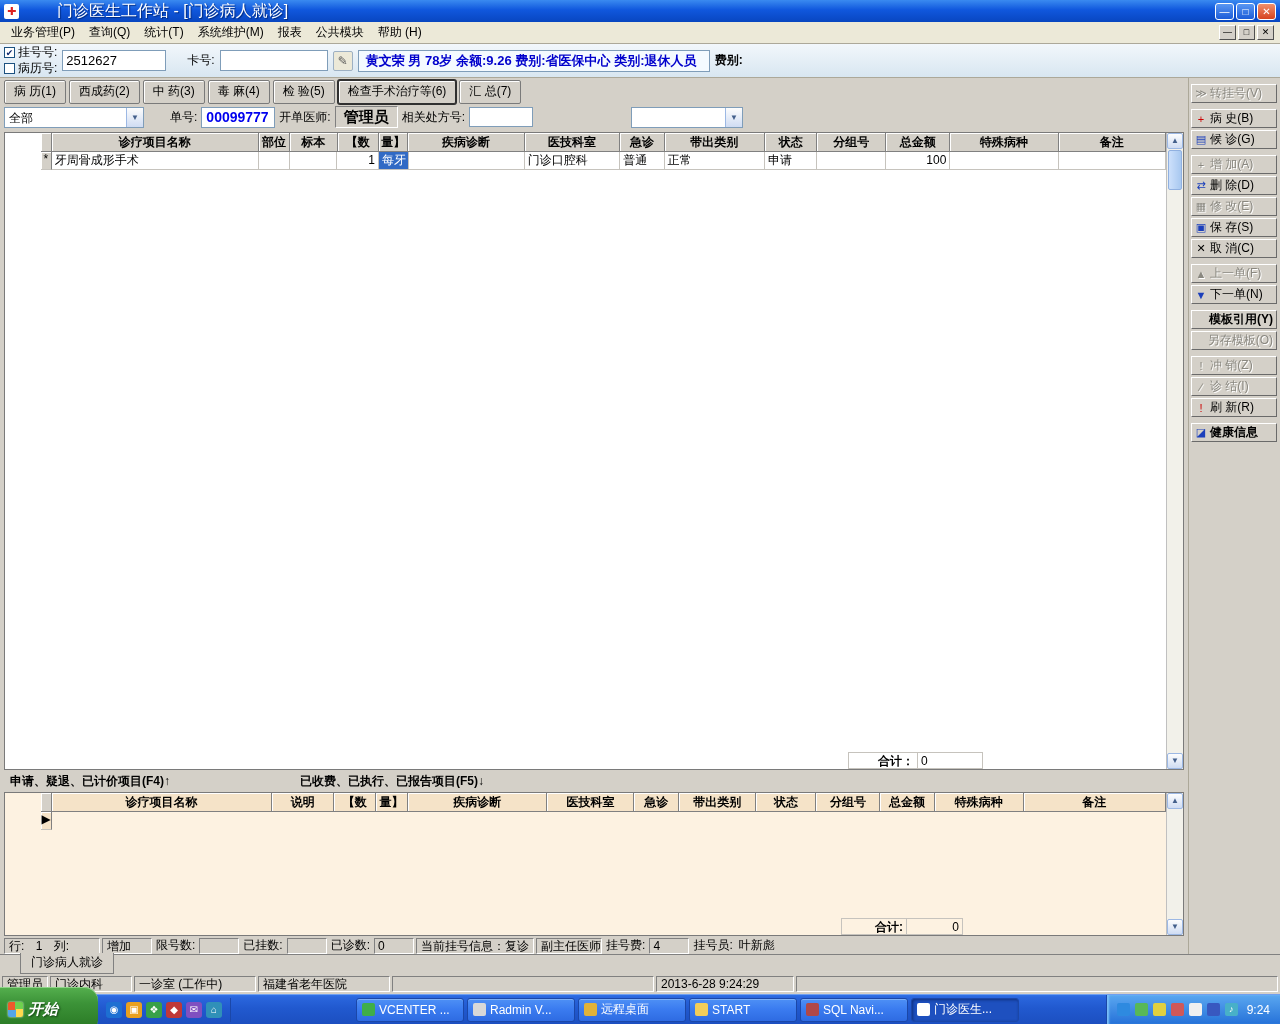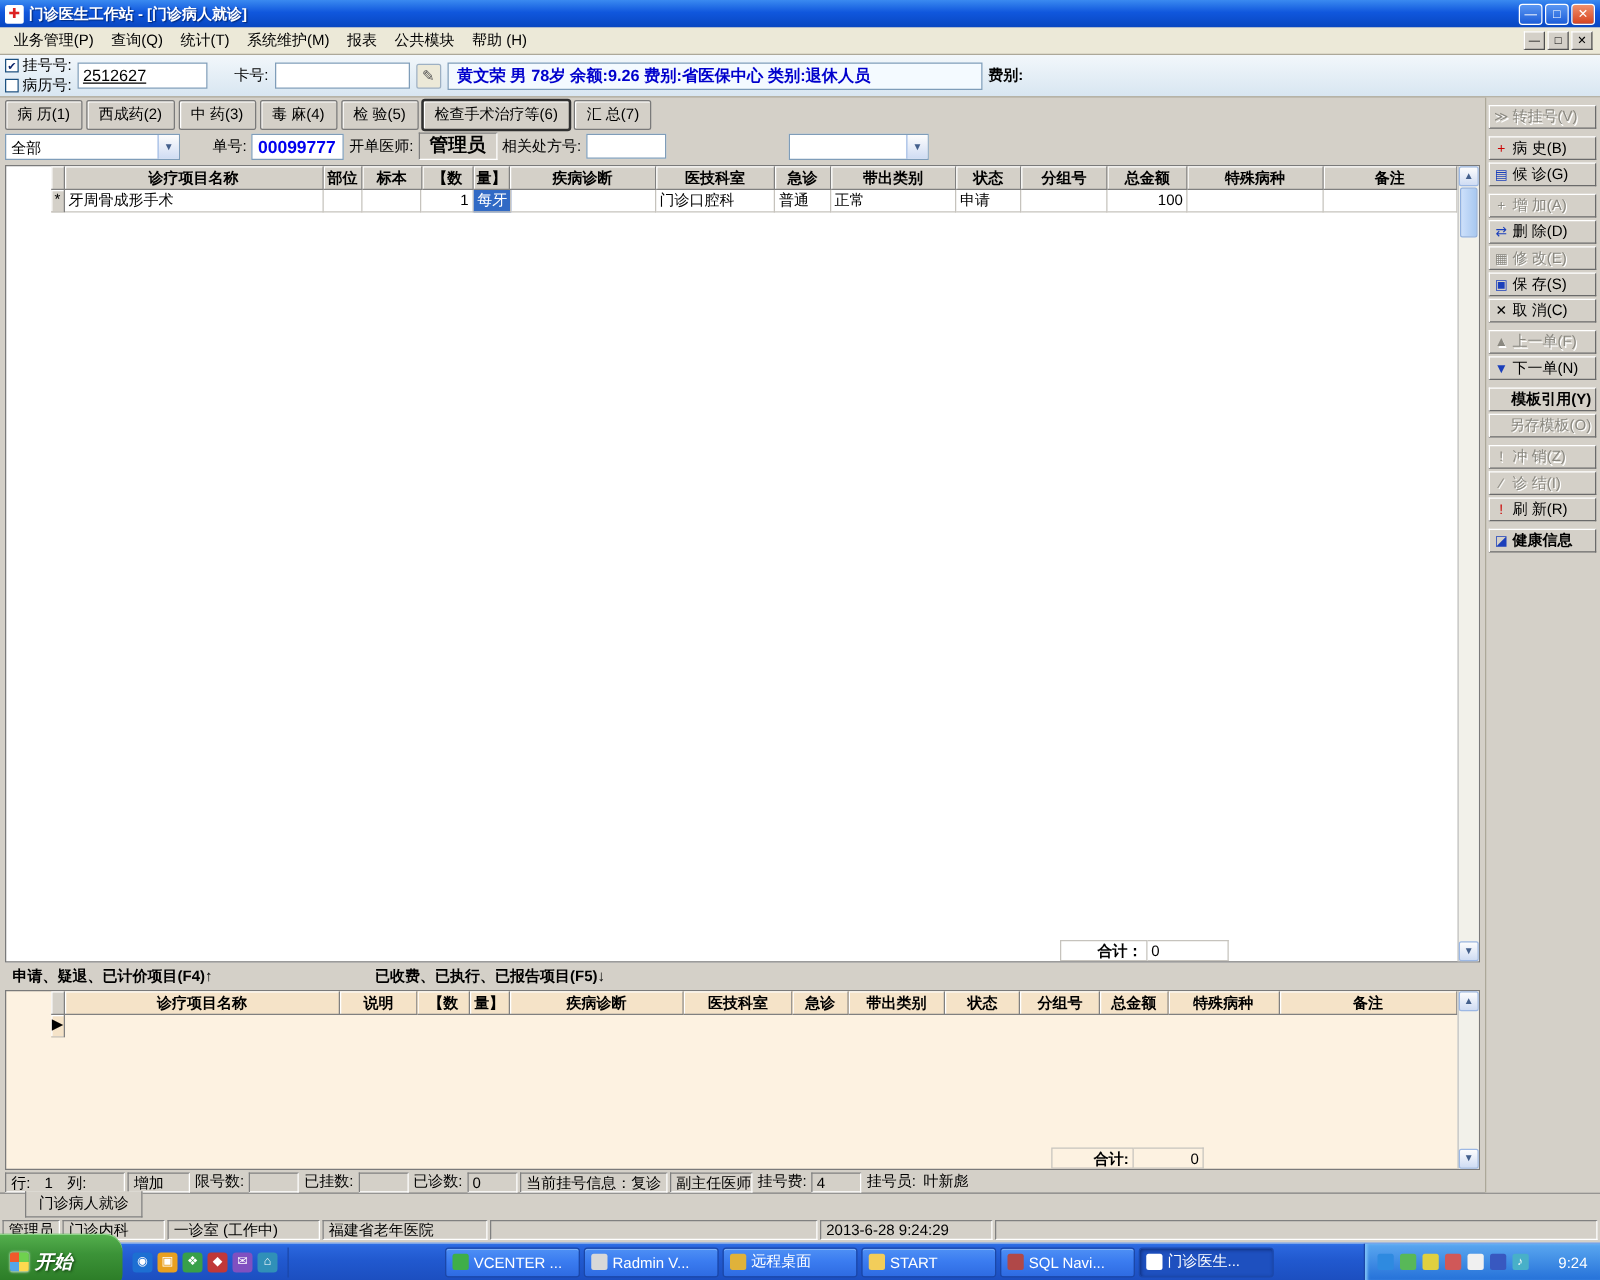--- a/index.html
+++ b/index.html
@@ -2,38 +2,38 @@
 <html><head>
 <meta charset="utf-8">
 <style>
   * { margin:0; padding:0; box-sizing:border-box; font-family:"Liberation Sans","DejaVu Sans",sans-serif; }
   html,body { width:1280px; height:1024px; overflow:hidden; }
   #screen { position:relative; width:1280px; height:1024px; background:#d4d0c8; font-size:12px; color:#000; }
 
   
   .titlebar { height:22px; background:linear-gradient(180deg,#3a8af0 0%,#1057dd 45%,#0846c0 100%); display:flex; align-items:center; padding:0 4px; color:#fff; }
   .app-icon { width:15px; height:15px; background:#fff; color:#d22; border-radius:2px; font-size:11px; line-height:15px; text-align:center; margin-right:4px; font-weight:bold; }
-  .title-text { font-weight:bold; font-size:12px; flex:1; text-shadow:1px 1px 1px #00287a; }
+  .title-text { font-weight:normal; font-size:16px; flex:1; text-shadow:1px 1px 1px #00287a;margin-left:34px; }
   .tb-btn { width:19px; height:17px; margin-left:2px; border:1px solid #fff; border-radius:3px; background:linear-gradient(#5a97f2,#1c5cd8); color:#fff; font-size:10px; line-height:15px; text-align:center; cursor:default; }
   .tb-btn.close { background:linear-gradient(#f0906c,#d6431f); }
 
   
   .menubar { height:22px; background:#ece9d8; display:flex; align-items:center; padding:0 4px; border-bottom:1px solid #aca899; }
   .menu-item { padding:2px 7px; }
   .mdi-controls { margin-left:auto; display:flex; gap:2px; padding-right:2px; }
   .mdi-btn { width:17px; height:15px; background:#d4d0c8; border:1px solid; border-color:#fff #505050 #505050 #fff; font-size:9px; text-align:center; line-height:13px; }
 
   
   .patientbar { height:34px; background:linear-gradient(#f2f7fb,#d8e6f1); display:flex; align-items:center; padding:0 4px; gap:5px; border-bottom:1px solid #aca899; }
   .pb-checks { display:flex; flex-direction:column; justify-content:center; gap:2px; }
   .chk-row { display:flex; align-items:center; gap:3px; height:14px; }
   .checkbox { width:11px; height:11px; border:1px solid #1c5180; background:#fff; font-size:9px; line-height:10px; text-align:center; color:#0a246a; }
   .inputbox { background:#fff; border:1px solid #7f9db9; height:21px; padding:1px 3px; font-size:13px; }
   .pencil-btn { width:20px; height:20px; background:#ece9d8; border:1px solid #9db0c3; border-radius:2px; text-align:center; line-height:18px; color:#555; }
-  .info-panel { border:1px solid #7f9db9; background:#f4faff; color:#0000cc; font-weight:bold; font-size:13px; height:22px; line-height:20px; padding:0 7px; width:428px; white-space:nowrap; overflow:hidden; }
+  .info-panel { border:1px solid #7f9db9; background:#f4faff; color:#0000cc; font-weight:bold; font-size:13px; height:22px; line-height:20px; padding:0 7px; width:352px; white-space:nowrap; overflow:hidden; }
 
   
   .content { display:flex; height:876px; }
   .main-area { width:1188px; display:flex; flex-direction:column; padding:0 4px; }
   .sidebar { width:92px; background:#d4d0c8; border-left:1px solid #aca899; padding:6px 2px 0 2px; display:flex; flex-direction:column; gap:2px; }
 
   
   .tabsrow { height:24px; display:flex; align-items:center; gap:3px; padding-top:3px; }
   .tab { padding:2px 9px 3px; background:#d4d0c8; border:1px solid #7a7a7a; border-radius:2px; box-shadow:inset 1px 1px 0 #fff; white-space:nowrap; }
   .tab.active { border:1px solid #303030; box-shadow:inset 1px 1px 0 #fff, 0 0 0 1px #303030; }
@@ -103,21 +103,21 @@
   .start-btn { height:46px; width:98px; background:linear-gradient(#55b04e 0%,#3c9338 35%,#2d7e28 80%,#246a20 100%); border-radius:0 14px 14px 0; display:flex; align-items:center; gap:5px; padding:0 12px 0 8px; color:#fff; font-weight:bold; font-style:italic; font-size:15px; text-shadow:1px 1px 2px #123f10; box-shadow:inset 0 1px 0 #8fd489; }
   .xp-flag { width:15px; height:15px; border-radius:2px; background:conic-gradient(#6fd14f 0 25%, #ffd94f 0 50%, #54a6e8 0 75%, #ef5a2b 0 100%); box-shadow:0 0 2px #fff; }
   .quicklaunch { display:flex; align-items:center; gap:4px; padding:0 8px; border-right:1px solid #1b47a8; height:24px; }
   .ql-icon { width:16px; height:16px; border-radius:3px; font-size:10px; color:#fff; text-align:center; line-height:16px; }
   .tasks { display:flex; align-items:center; gap:3px; padding:0 5px; flex:1; }
   .task-btn { width:108px; height:24px; background:linear-gradient(#4e90f5,#3b7cf0 45%,#2e6be2); border:1px solid #1b47a8; border-radius:3px; color:#fff; font-size:12px; display:flex; align-items:center; gap:4px; padding:0 5px; white-space:nowrap; overflow:hidden; box-shadow:inset 0 1px 0 #7cb0f8;text-align:right; }
   .task-btn.active { background:#1e50bf; box-shadow:inset 1px 1px 3px #10307e; }
   .task-ico { width:13px; height:13px; border-radius:2px; flex:none; }
   .tray { height:30px; background:linear-gradient(#5aa7f0,#2470d8); border-left:1px solid #1b47a8; display:flex; align-items:center; gap:5px; padding:0 10px 0 10px; color:#fff; box-shadow:inset 2px 0 2px #7cc0f8; }
   .tray-ico { width:13px; height:13px; border-radius:2px; font-size:9px; line-height:13px; text-align:center; color:#fff; }
-  .tray-time { font-size:12px; color:#fff; margin-left:19px; }
+  .tray-time { font-size:12px; color:#fff; margin-left:4px; }
 </style>
 </head>
 <body>
 
 <div id="screen">
 
   <div class="titlebar">
     <span class="app-icon">✚</span>
     <span class="title-text">门诊医生工作站  -  [门诊病人就诊]</span>
     <span class="tb-btn">—</span>
@@ -144,21 +144,21 @@
     <span class="pb-checks">
       <span class="chk-row">
         <span class="checkbox">✔</span>
         <span>挂号号:</span>
       </span>
       <span class="chk-row">
         <span class="checkbox"></span>
         <span>病历号:</span>
       </span>
     </span>
-    <input class="inputbox" style="width: 104px; text-decoration: underline;" value="2512627">
+    <input class="inputbox" style="width: 104px;" value="2512627">
     <span style="margin-left:16px">卡号:</span>
     <input class="inputbox" style="width: 108px;" value="">
     <span class="pencil-btn">✎</span>
     <span class="info-panel">黄文荣 男  78岁  余额:9.26  费别:省医保中心  类别:退休人员</span>
     <span style="font-weight:bold">费别:</span>
   </div>
 
   <div class="content">
     <div class="main-area">
 

